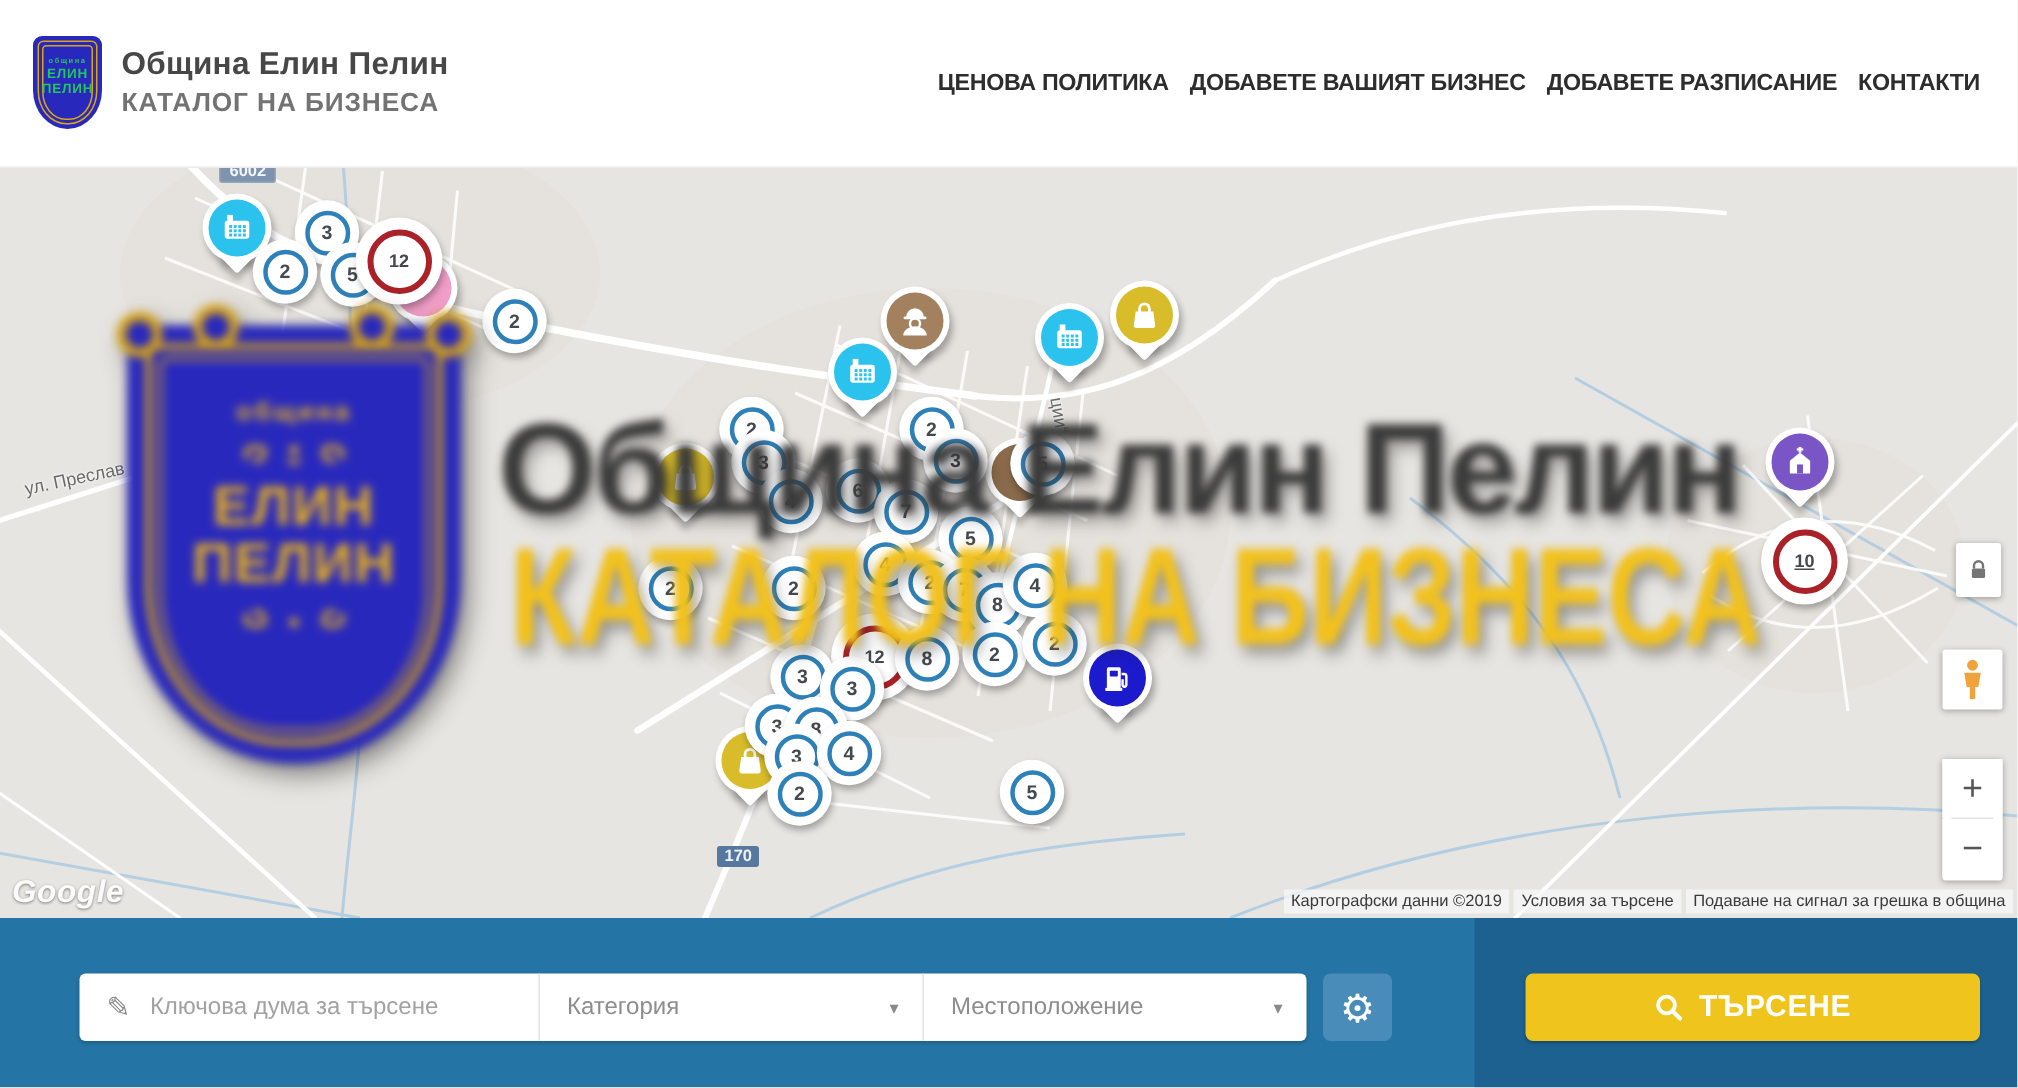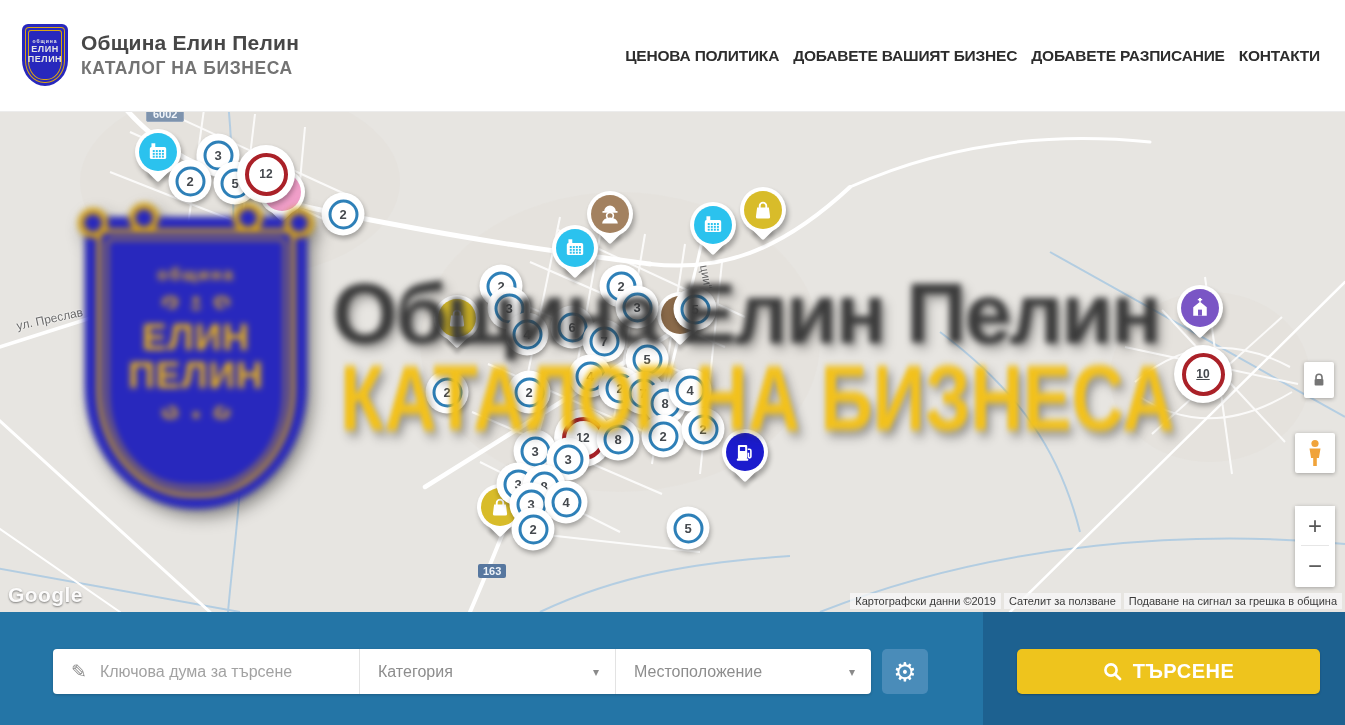--- a/index.html
+++ b/index.html
@@ -16,21 +16,21 @@
   .nav { position:absolute; right:25px; top:0; height:112px; display:flex; align-items:center; gap:14px; }
   .nav-item { font-size:15.5px; font-weight:bold; color:#2d2d2d; letter-spacing:-0.2px; cursor:pointer; white-space:nowrap; }
 
   
   .crest { position:relative; background:#2828bd; }
   .crest .b1, .crest .b2 { position:absolute; border-style:solid; border-color:#d9a513; }
   .crest-sm { width:46px; height:62px; border-radius:6px 6px 50% 50%/6px 6px 42% 42%; flex:0 0 auto; }
   .crest-sm .b1 { inset:3px; border-width:1.5px; border-radius:4px 4px 48% 48%/4px 4px 40% 40%; }
   .crest-sm .b2 { inset:6px; border-width:1px; border-radius:3px 3px 46% 46%/3px 3px 38% 38%; }
   .crest-sm .ctext { position:absolute; inset:0; display:flex; flex-direction:column; align-items:center;
-                     padding-top:14px; color:#e5e5e5; }
+                     padding-top:14px; color:#22c55e; }
   .crest-sm .cw { font-size:5px; letter-spacing:1px; font-weight:bold; }
   .crest-sm .cl { font-size:9px; font-weight:bold; line-height:1.15; letter-spacing:.5px; }
 
   .crest-big { position:absolute; left:85px; top:105px; width:222px; height:292px; z-index:5;
                border-radius:14px 14px 50% 50%/10px 10px 42% 42%;
                filter: blur(3.2px) drop-shadow(5px 7px 8px rgba(0,0,0,.45)); pointer-events:none; }
   .crest-big .b1 { inset:12px; border-width:4px; border-radius:9px 9px 47% 47%/8px 8px 40% 40%; }
   .crest-big .b2 { inset:21px; border-width:2px; border-radius:7px 7px 45% 45%/6px 6px 38% 38%; }
   .crest-big .curl { position:absolute; width:30px; height:30px; border:6px solid #d9a513; border-radius:50%;
                      background:#2828bd; top:-9px; }
@@ -81,21 +81,21 @@
               pointer-events:none; }
 
   .maptype { position:absolute; left:7px; top:424px; display:flex; z-index:6;
              box-shadow:0 1px 4px rgba(0,0,0,.3); border-radius:2px; overflow:hidden; }
   .mt { height:34px; background:#fff; border:none; font-size:15px; padding:0 17px; cursor:pointer;
         font-family:inherit; }
   .mt-map { font-weight:bold; color:#111; }
   .mt-sat { color:#666; border-left:1px solid #e8e8e8; }
 
   .glogo { position:absolute; left:8px; top:471px; z-index:6; font-size:21px; font-weight:bold; color:#fff;
-           letter-spacing:.4px; text-shadow:0 1px 2px rgba(70,70,70,.75); opacity:.88; cursor:pointer; }
+           letter-spacing:.4px; text-shadow:0 1px 2px rgba(70,70,70,.75); opacity:.88; cursor:pointer;font-style:italic; }
   .attrib { position:absolute; right:3px; top:481px; z-index:6; display:flex; gap:3px; font-size:11px; color:#3a3a3a; }
   .attrib span { background:rgba(247,247,247,.78); padding:2px 5px; white-space:nowrap; }
   .attrib .lnk { cursor:pointer; }
 
   .ctrl { position:absolute; background:#fff; border-radius:2px; box-shadow:0 1px 4px rgba(0,0,0,.3);
           z-index:6; display:flex; align-items:center; justify-content:center; }
   .ctrl-lock { left:1304px; top:250px; width:30px; height:36px; cursor:pointer; }
   .ctrl-peg  { left:1295px; top:321px; width:40px; height:40px; cursor:pointer; }
   .ctrl-zoom { left:1295px; top:394px; width:40px; height:81px; flex-direction:column; justify-content:flex-start; }
   .zbtn { width:40px; height:39px; background:#fff; border:none; font-size:24px; color:#565656;
@@ -200,21 +200,21 @@
           <path d="M 1125 235 L 1298 272"></path>
           <path d="M 1152 322 L 1282 205"></path>
         <path d="M 1162 198 L 1285 330"></path>
           <path d="M 1135 270 Q 1205 210 1290 255"></path>
         <path d="M 1140 285 Q 1210 330 1292 280"></path>
       </g>
     </svg>
 
     <div id="labels-layer">
         <div class="road-label badge" style="left: 146px; top: -6px;">6002</div>
-        <div class="road-label badge-dark" style="left: 478px; top: 452px;">163</div>
+        <div class="road-label badge-dark" style="left: 478px; top: 452px;">170</div>
         <div class="road-label street" style="left: 16px; top: 200px; transform: rotate(-12deg);">ул. Преслав</div>
         <div class="road-label street" style="left: 553px; top: 322px; transform: rotate(-33deg);">бул. „Новосел</div>
         <div class="road-label street" style="left: 694px; top: 158px; transform: rotate(80deg);">ции“</div>
       </div>
     <div id="pins-layer">
         <div class="pin" style="left: 158px; top: 40px;">
           <div class="bubble" style="background: rgb(43, 194, 238);">
             <svg width="24" height="24" viewBox="0 0 22 22">
               <rect x="3.5" y="6.5" width="15" height="11" rx="1.5" fill="#fff"></rect>
               <rect x="5" y="3" width="3.5" height="4.5" fill="#fff"></rect>
@@ -470,21 +470,21 @@
           <circle cx="37" cy="14" r="3" fill="#e8b21d"></circle>
         </svg>
       </div>
     </div>
     <div class="wm-title">Община Елин Пелин</div>
     <div class="wm-subtitle">КАТАЛОГ НА БИЗНЕСА</div>
 
     <div class="glogo">Google</div>
     <div class="attrib">
       <span>Картографски данни ©2019</span>
-      <span class="lnk">Сателит за ползване</span>
+      <span class="lnk">Условия за търсене</span>
       <span class="lnk">Подаване на сигнал за грешка в община</span>
     </div>
     <div class="ctrl ctrl-lock">
       <svg width="16" height="16" viewBox="0 0 16 16">
         <path d="M5 7 V5.2 a3 3 0 0 1 6 0 V7" fill="none" stroke="#757575" stroke-width="1.6"></path>
         <rect x="3.6" y="7" width="8.8" height="6.4" rx="1" fill="#757575"></rect>
       </svg>
     </div>
     <div class="ctrl ctrl-peg">
       <svg width="20" height="28" viewBox="0 0 20 28">

